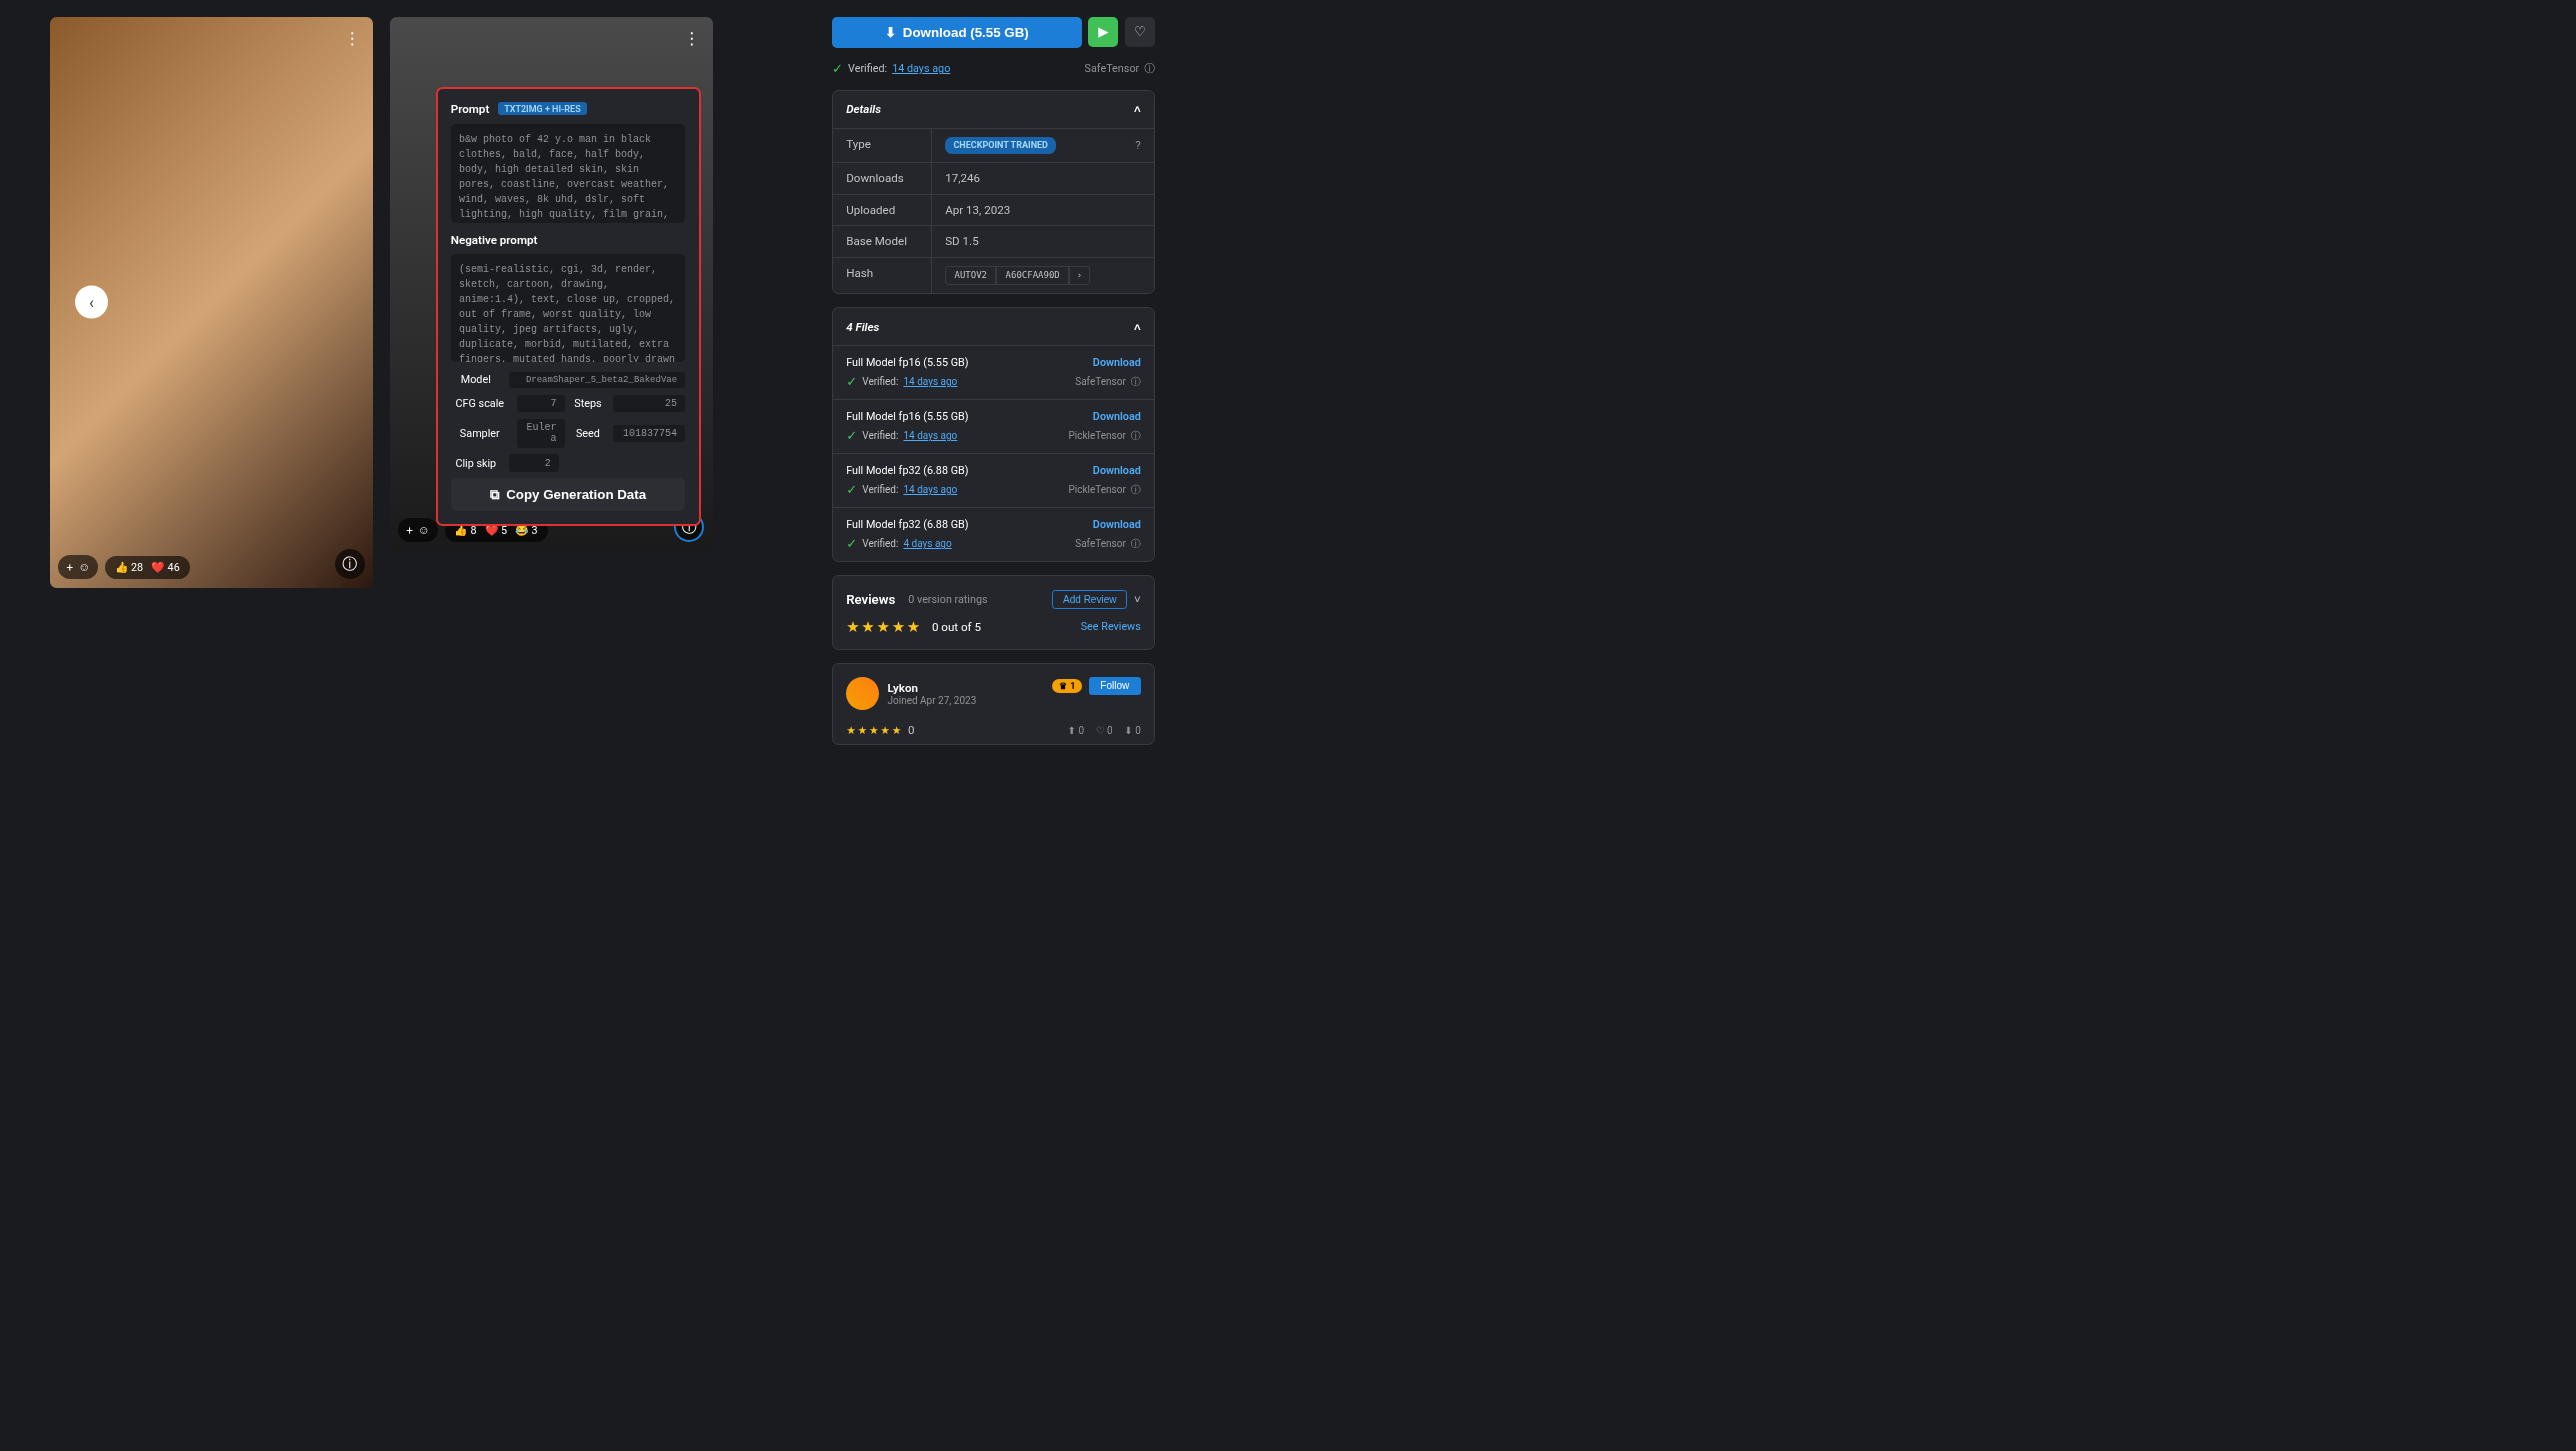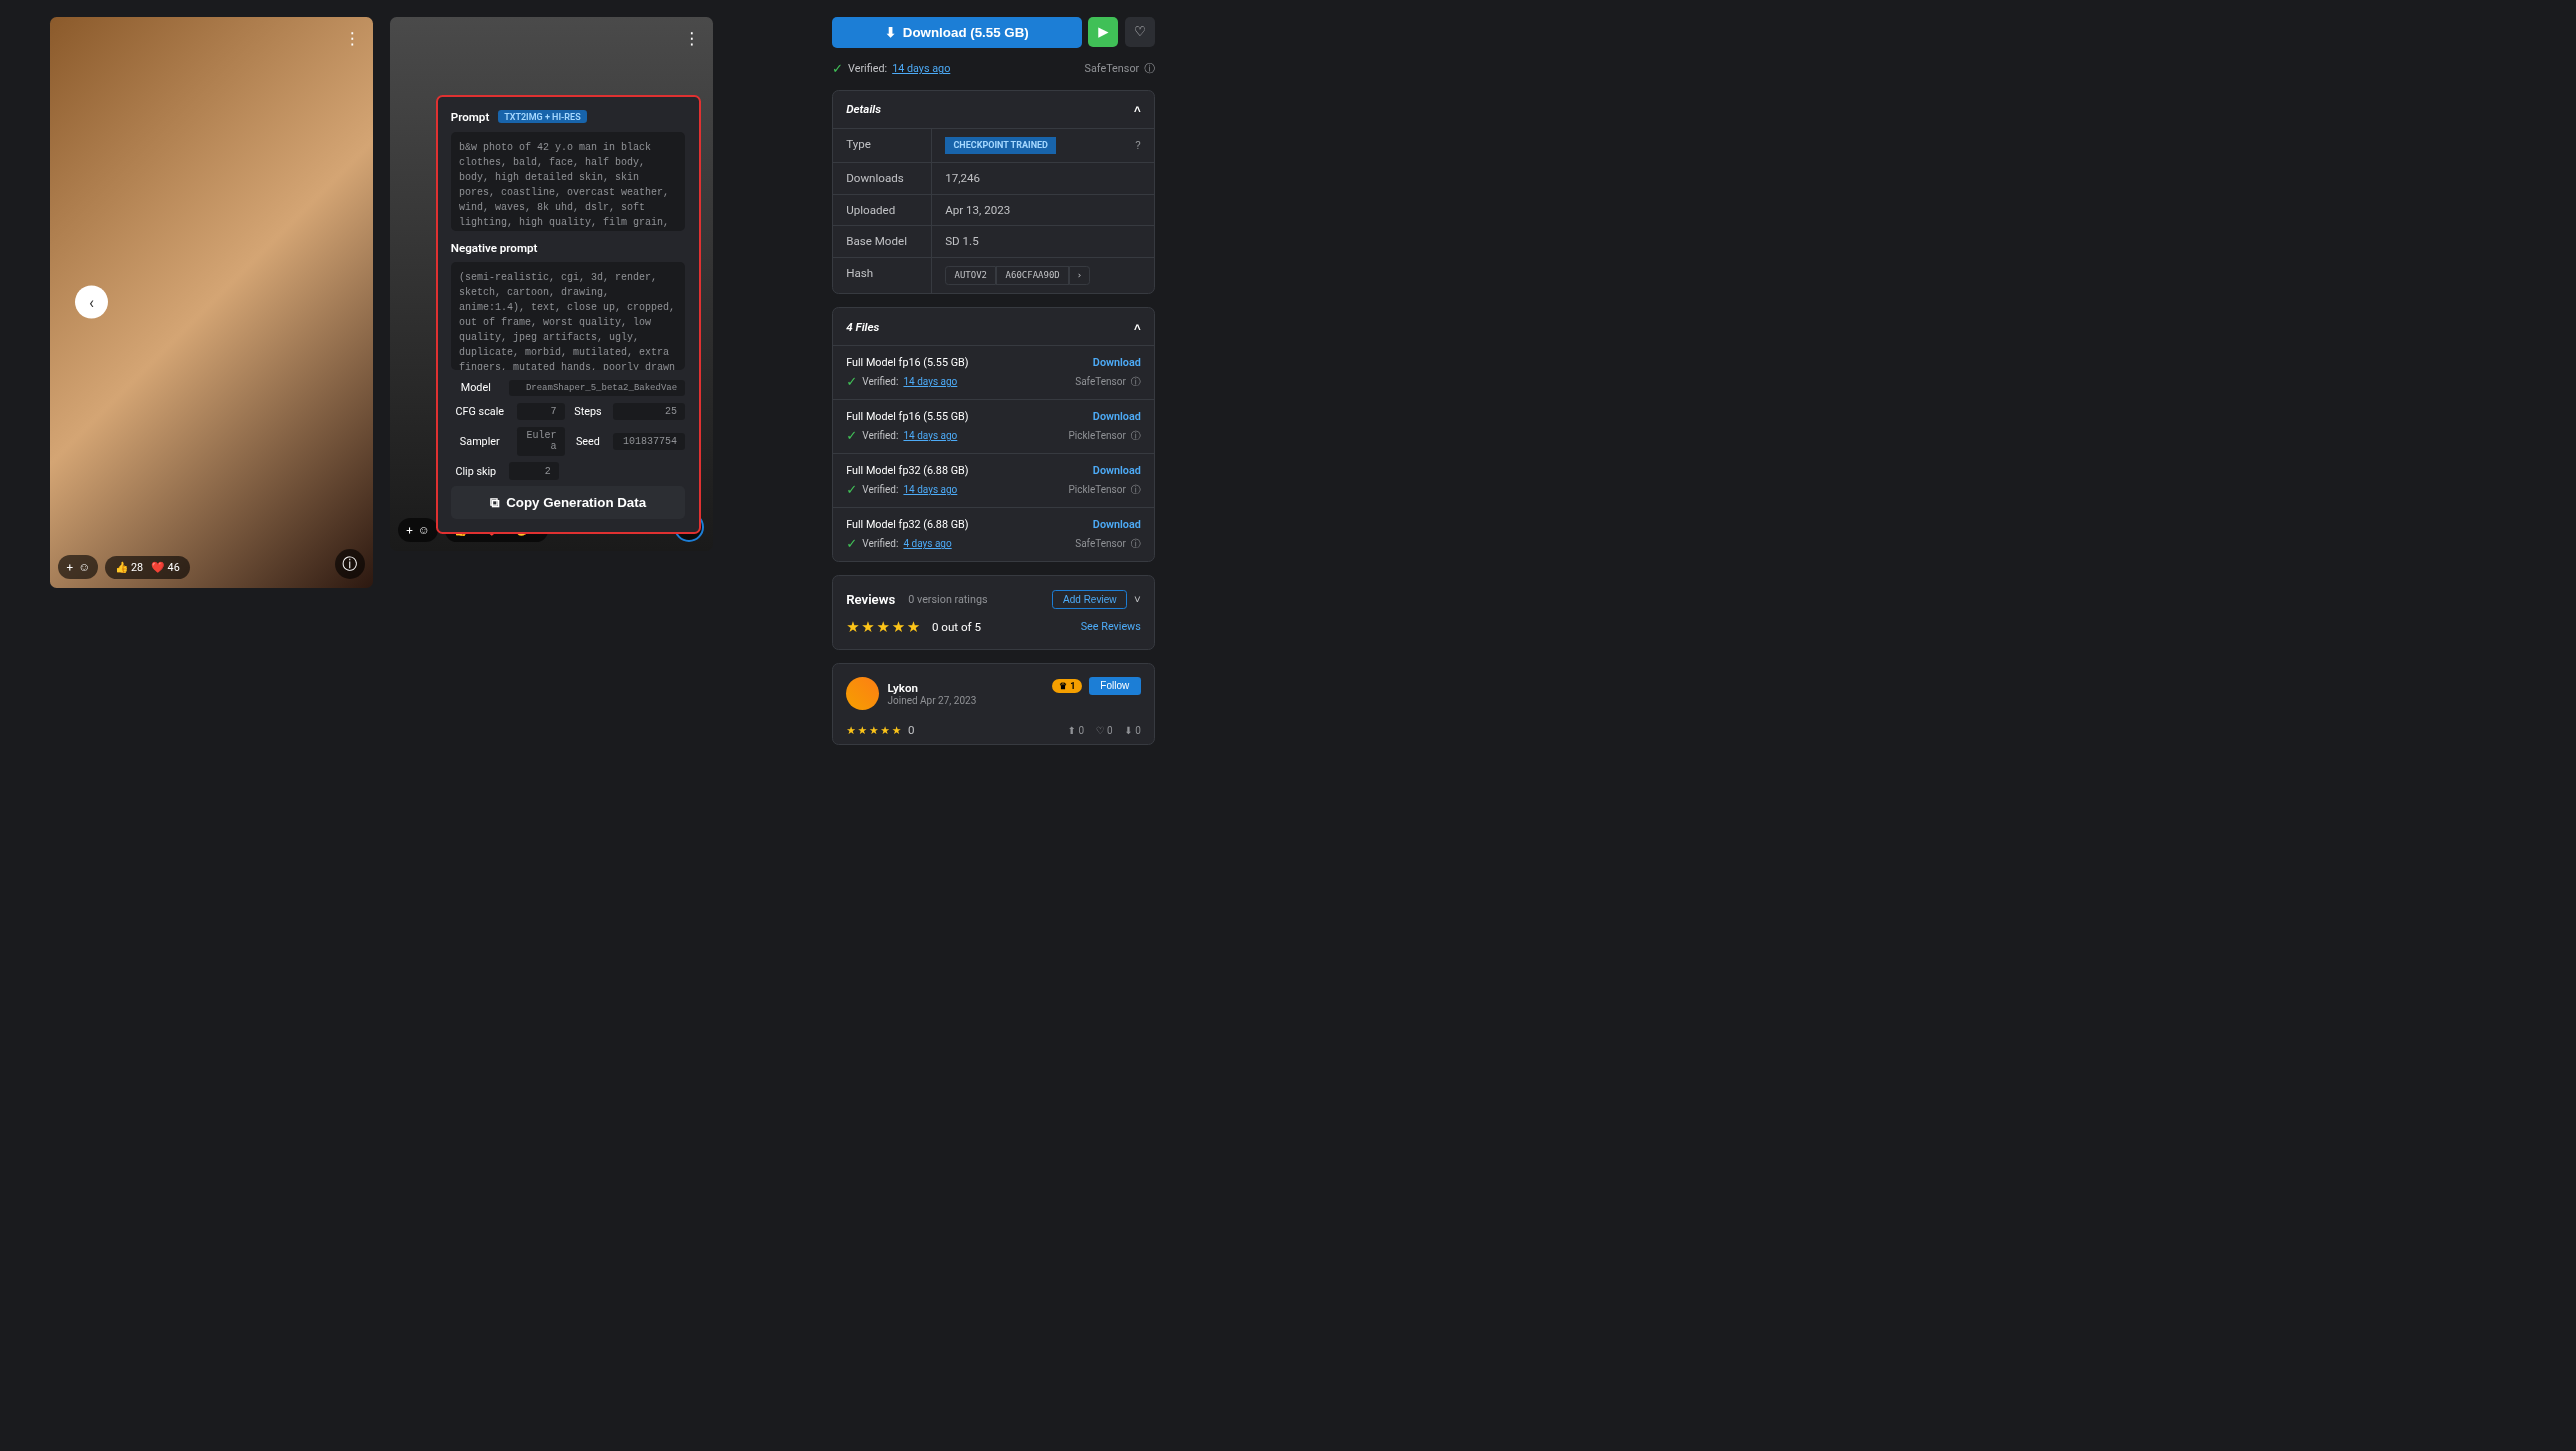--- a/index.html
+++ b/index.html
@@ -112,21 +112,20 @@
       position: absolute;
       top: 70px;
       left: 46px;
       right: 0;
       width: 265px;
       background: #25262b;
       border: 2.5px solid #e03131;
       border-radius: 6.6px;
       padding: 13.2px;
       z-index: 10;
-      margin-top: 8px;
     }
     .prompt-header {
       display: flex;
       gap: 8.3px;
       align-items: center;
       margin-bottom: 8.3px;
     }
     .prompt-title { color: #fff; font-weight: 600; }
     .prompt-badge {
       background: #1864ab;
@@ -286,21 +285,21 @@
       padding: 8.3px 13.2px;
       flex: 1;
       display: flex;
       justify-content: space-between;
       align-items: center;
     }
     .type-badge {
       background: #1864ab;
       color: #a5d8ff;
       padding: 3.3px 8.3px;
-      border-radius: 0;
+      border-radius: 7px;
       font-size: 9px;
       font-weight: 700;
     }
     .hash-pills {
       display: flex;
       gap: 0;
     }
     .hash-pill {
       border: 0.8px solid #373a40;
       padding: 3.3px 8.3px;

